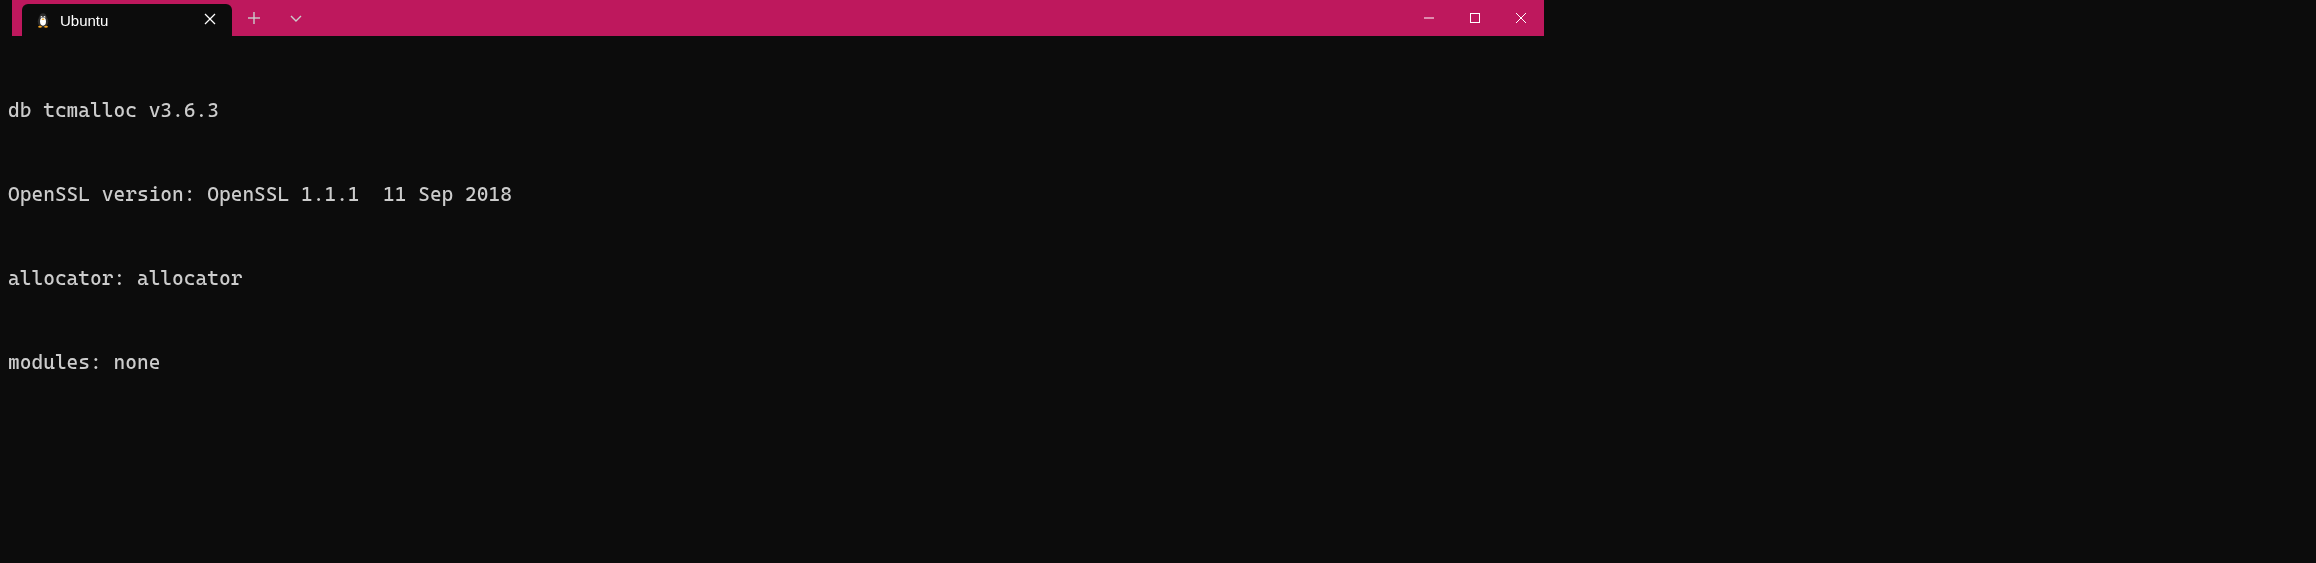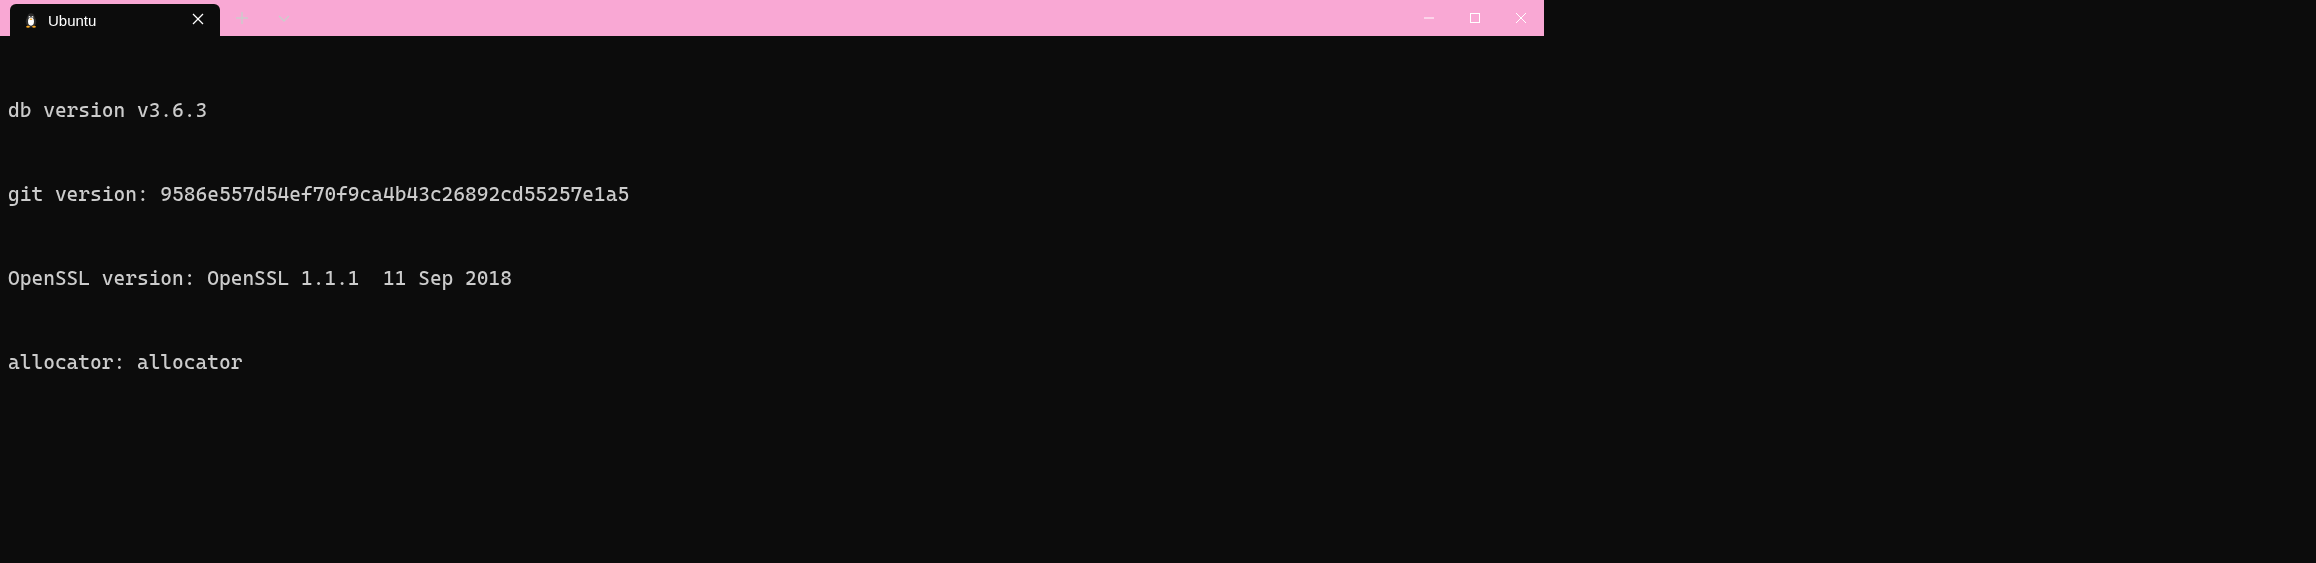--- a/index.html
+++ b/index.html
@@ -10,25 +10,26 @@
     body {
       background: #0c0c0c;
       font-family: 'Cascadia Code', 'Consolas', monospace;
       font-size: 20px;
       color: #cccccc;
       width: 1544px;
       height: 375px;
       overflow: hidden;
     }
     .titlebar {
-      background: #f9a8d4;
+      background: #be185d;
       height: 36px;
       display: flex;
       align-items: stretch;
       justify-content: space-between;
+      margin-left: 12px;
     }
     .tabs-area {
       display: flex;
       align-items: stretch;
       flex: 1;
     }
     .tab {
       background: #0c0c0c;
       display: flex;
       align-items: center;
@@ -163,22 +164,21 @@
     <div class="window-btn">
       <svg viewBox="0 0 12 12">
           <line x1="1" y1="1" x2="11" y2="11" stroke="#ffffff" stroke-width="1"></line>
           <line x1="11" y1="1" x2="1" y2="11" stroke="#ffffff" stroke-width="1"></line>
         </svg>
     </div>
   </div>
 </div>
 
 <div class="terminal-content">
-  <span class="line">db version v3.6.3</span>
-  <span class="line">git version: 9586e557d54ef70f9ca4b43c26892cd55257e1a5</span>
+  <span class="line">db tcmalloc v3.6.3</span>
   <span class="line">OpenSSL version: OpenSSL 1.1.1  11 Sep 2018</span>
   <span class="line">allocator: allocator</span>
   <span class="line">modules: none</span>
   <span class="line">build environment:</span>
   
   
   
   
   
 </div>

